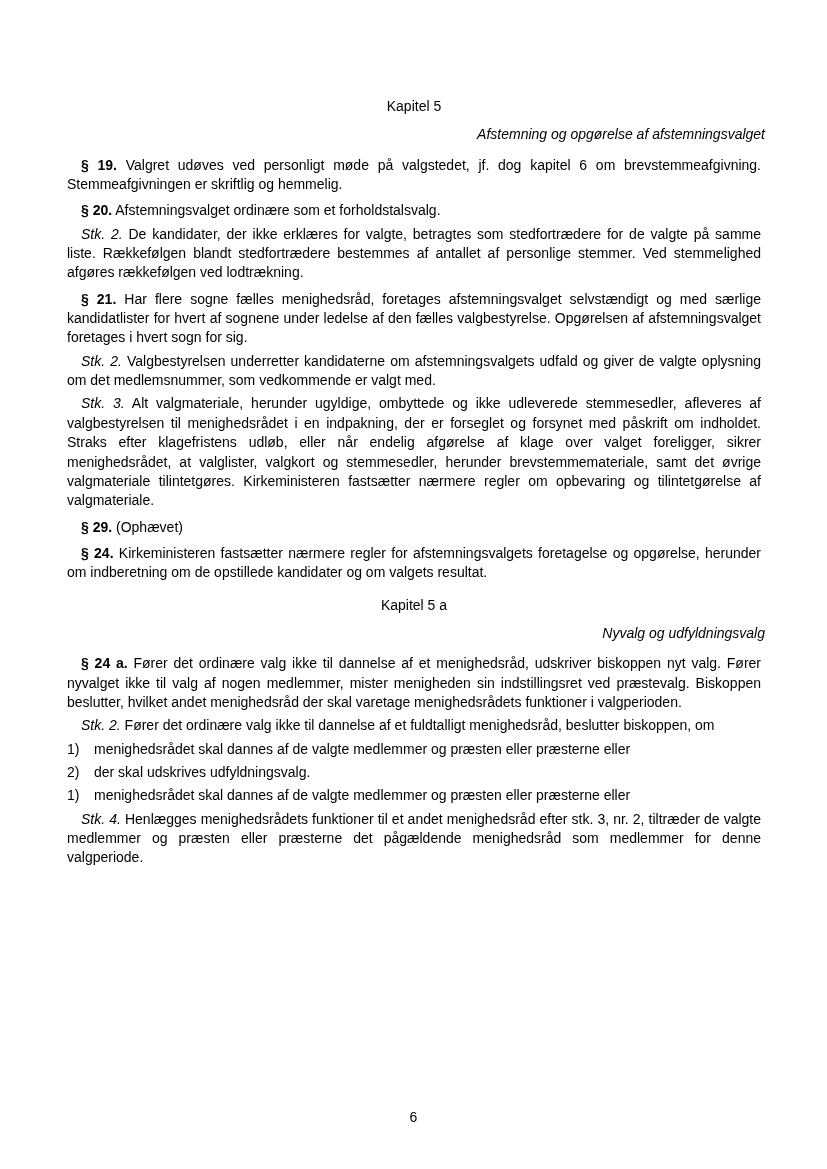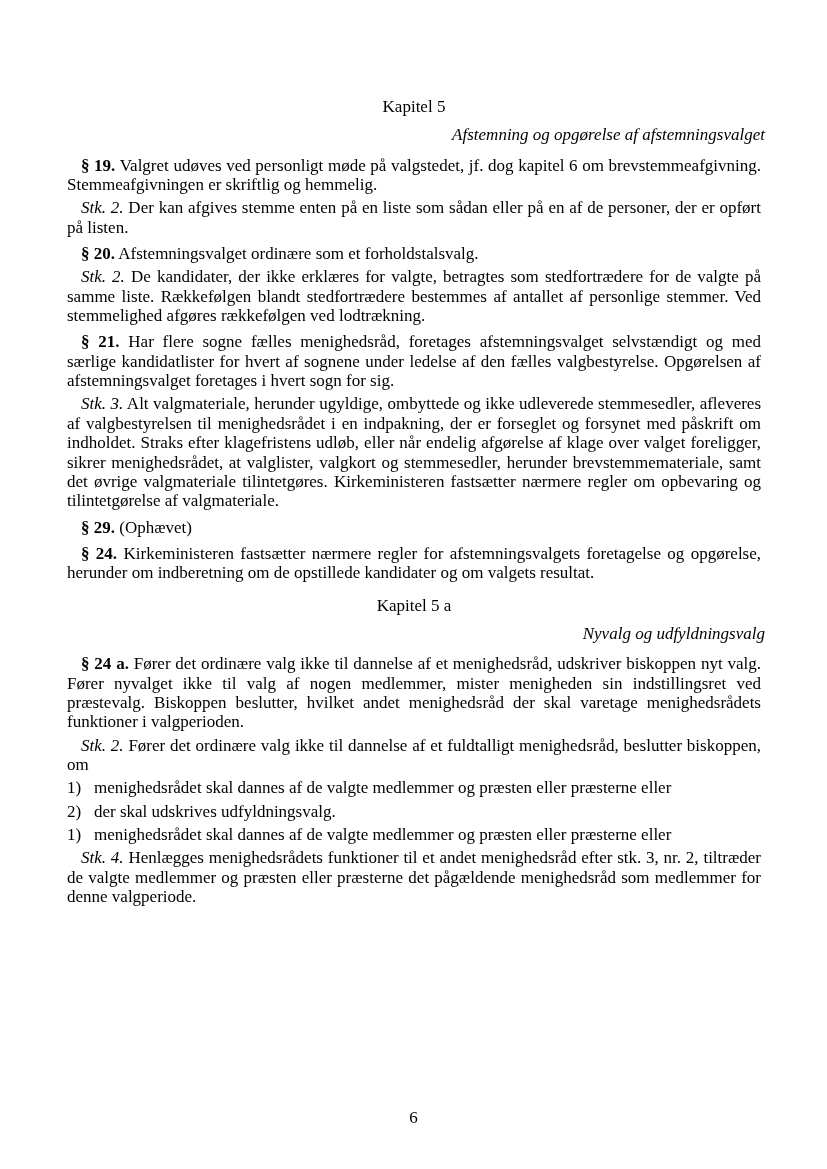--- a/index.html
+++ b/index.html
@@ -1,22 +1,22 @@
 <!DOCTYPE html>
 <html lang="da"><head>
 <meta charset="utf-8">
 <style>
   html, body { margin: 0; padding: 0; background: #ffffff; }
   .page {
     position: relative;
     width: 827px;
     height: 1169px;
     background: #ffffff;
-    font-family: Liberation Serif, serif;
-    font-size: 17px;
+    font-family: Liberation Sans, sans-serif;
+    font-size: 14px;
     line-height: 19.35px;
     color: #000000;
     overflow: hidden;
   }
   .content {
     position: absolute;
     left: 63px;
     top: 97px;
     width: 702px;
   }
@@ -61,24 +61,24 @@
   }
 </style>
 </head>
 <body>
 
 <div class="page">
   <div class="content">
       <div class="block chapter-heading"><span class="text">Kapitel 5</span></div>
       <div class="block chapter-subtitle"><span class="text">Afstemning og opgørelse af afstemningsvalget</span></div>
       <div class="block section"><span class="lead">§ 19.</span> <span class="text">Valgret udøves ved personligt møde på valgstedet, jf. dog kapitel 6 om brevstemmeafgivning. Stemmeafgivningen er skriftlig og hemmelig.</span></div>
-      <div class="block stk"><span class="lead">Stk. 2.</span> <span class="text">Der kan afgives stemme enten på en liste som sådan eller på en af de personer, der er opført på listen.</span></div>
       <div class="block section"><span class="lead">§ 20.</span> <span class="text">Afstemningsvalget ordinære som et forholdstalsvalg.</span></div>
       <div class="block stk"><span class="lead">Stk. 2.</span> <span class="text">De kandidater, der ikke erklæres for valgte, betragtes som stedfortrædere for de valgte på samme liste. Rækkefølgen blandt stedfortrædere bestemmes af antallet af personlige stemmer. Ved stemmelighed afgøres rækkefølgen ved lodtrækning.</span></div>
       <div class="block section"><span class="lead">§ 21.</span> <span class="text">Har flere sogne fælles menighedsråd, foretages afstemningsvalget selvstændigt og med særlige kandidatlister for hvert af sognene under ledelse af den fælles valgbestyrelse. Opgørelsen af afstemningsvalget foretages i hvert sogn for sig.</span></div>
+      <div class="block stk"><span class="lead">Stk. 2.</span> <span class="text">Valgbestyrelsen underretter kandidaterne om afstemningsvalgets udfald og giver de valgte oplysning om det medlemsnummer, som vedkommende er valgt med.</span></div>
       <div class="block stk"><span class="lead">Stk. 3.</span> <span class="text">Alt valgmateriale, herunder ugyldige, ombyttede og ikke udleverede stemmesedler, afleveres af valgbestyrelsen til menighedsrådet i en indpakning, der er forseglet og forsynet med påskrift om indholdet. Straks efter klagefristens udløb, eller når endelig afgørelse af klage over valget foreligger, sikrer menighedsrådet, at valglister, valgkort og stemmesedler, herunder brevstemmemateriale, samt det øvrige valgmateriale tilintetgøres. Kirkeministeren fastsætter nærmere regler om opbevaring og tilintetgørelse af valgmateriale.</span></div>
       <div class="block section"><span class="lead">§ 29.</span> <span class="text">(Ophævet)</span></div>
       <div class="block section"><span class="lead">§ 24.</span> <span class="text">Kirkeministeren fastsætter nærmere regler for afstemningsvalgets foretagelse og opgørelse, herunder om indberetning om de opstillede kandidater og om valgets resultat.</span></div>
       <div class="block chapter-heading"><span class="text">Kapitel 5 a</span></div>
       <div class="block chapter-subtitle"><span class="text">Nyvalg og udfyldningsvalg</span></div>
       <div class="block section"><span class="lead">§ 24 a.</span> <span class="text">Fører det ordinære valg ikke til dannelse af et menighedsråd, udskriver biskoppen nyt valg. Fører nyvalget ikke til valg af nogen medlemmer, mister menigheden sin indstillingsret ved præstevalg. Biskoppen beslutter, hvilket andet menighedsråd der skal varetage menighedsrådets funktioner i valgperioden.</span></div>
       <div class="block stk"><span class="lead">Stk. 2.</span> <span class="text">Fører det ordinære valg ikke til dannelse af et fuldtalligt menighedsråd, beslutter biskoppen, om</span></div>
       <div class="block list-item"><span class="marker">1)</span><span class="text">menighedsrådet skal dannes af de valgte medlemmer og præsten eller præsterne eller</span></div>
       <div class="block list-item"><span class="marker">2)</span><span class="text">der skal udskrives udfyldningsvalg.</span></div>
       <div class="block list-item"><span class="marker">1)</span><span class="text">menighedsrådet skal dannes af de valgte medlemmer og præsten eller præsterne eller</span></div>

